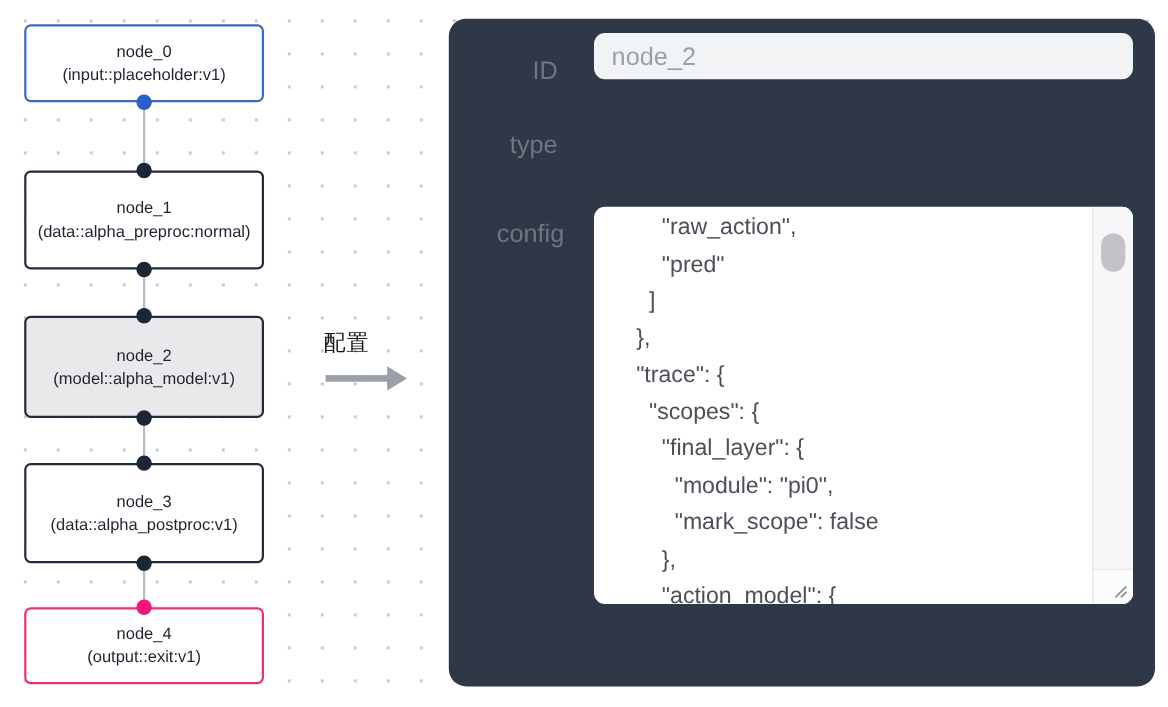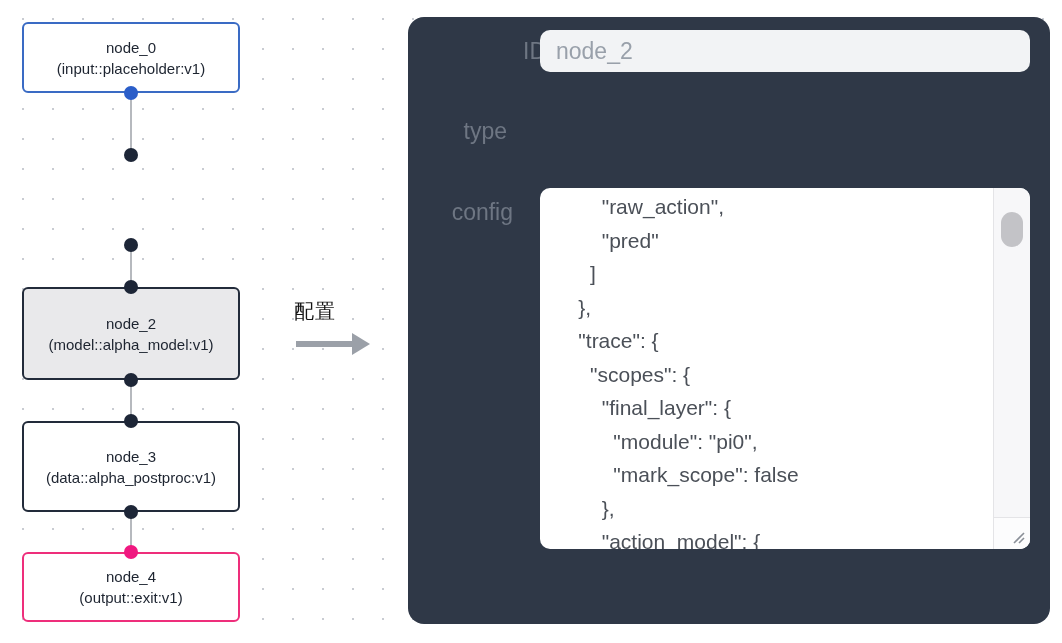--- a/index.html
+++ b/index.html
@@ -41,21 +41,21 @@
   .transition-label { position:absolute; left:294px; top:298px; font-size:20px; color:#141414; letter-spacing:1px; }
   .arrow-shaft { position:absolute; left:296px; top:341px; width:58px; height:6px; background:#9ba0a8; }
   .arrow-head  { position:absolute; left:352px; top:333px; width:0; height:0;
                  border-left:18px solid #9ba0a8; border-top:11px solid transparent; border-bottom:11px solid transparent; }
 
   
   .panel { position:absolute; left:408px; top:17px; width:642px; height:607px;
            background:#2f3847; border-radius:16px; }
   .f-label { position:absolute; left:0; width:99px; text-align:right;
              color:#6e7683; font-size:23px; }
-  .f-label.lbl-id   { top:13px;  height:42px; line-height:42px;margin-left:39px; }
+  .f-label.lbl-id   { top:26px;  height:42px; line-height:42px; }
   .f-label.lbl-type { top:93px;  height:42px; line-height:42px; }
   .f-label.lbl-config { top:180px; width:81px; height:30px; line-height:30px;margin-left:24px; }
   .f-input { position:absolute; left:132px; width:490px; height:42px;
              background:#f2f3f5; border:none; border-radius:10px;
              color:#99a0aa; font-size:23px; padding:0 16px;
              font-family:"Liberation Sans", sans-serif; }
   .f-input.in-id   { top:13px; }
   .f-input.in-type { top:93px; }
 
   .ta-wrap { position:absolute; left:132px; top:171px; width:490px; height:361px;
@@ -84,20 +84,24 @@
   <div class="flow-canvas">
 
     <div class="edge edge-0"></div>
     <div class="edge edge-1"></div>
     <div class="edge edge-2"></div>
     <div class="edge edge-3"></div>
 
     <div class="node node-input">
       <span>node_0</span>
       <span>(input::placeholder:v1)</span>
+    </div>
+    <div class="node node-default1">
+      <span>node_1</span>
+      <span>(data::alpha_preproc:normal)</span>
     </div>
     <div class="node node-selected">
       <span>node_2</span>
       <span>(model::alpha_model:v1)</span>
     </div>
     <div class="node node-default2">
       <span>node_3</span>
       <span>(data::alpha_postproc:v1)</span>
     </div>
     <div class="node node-output">

